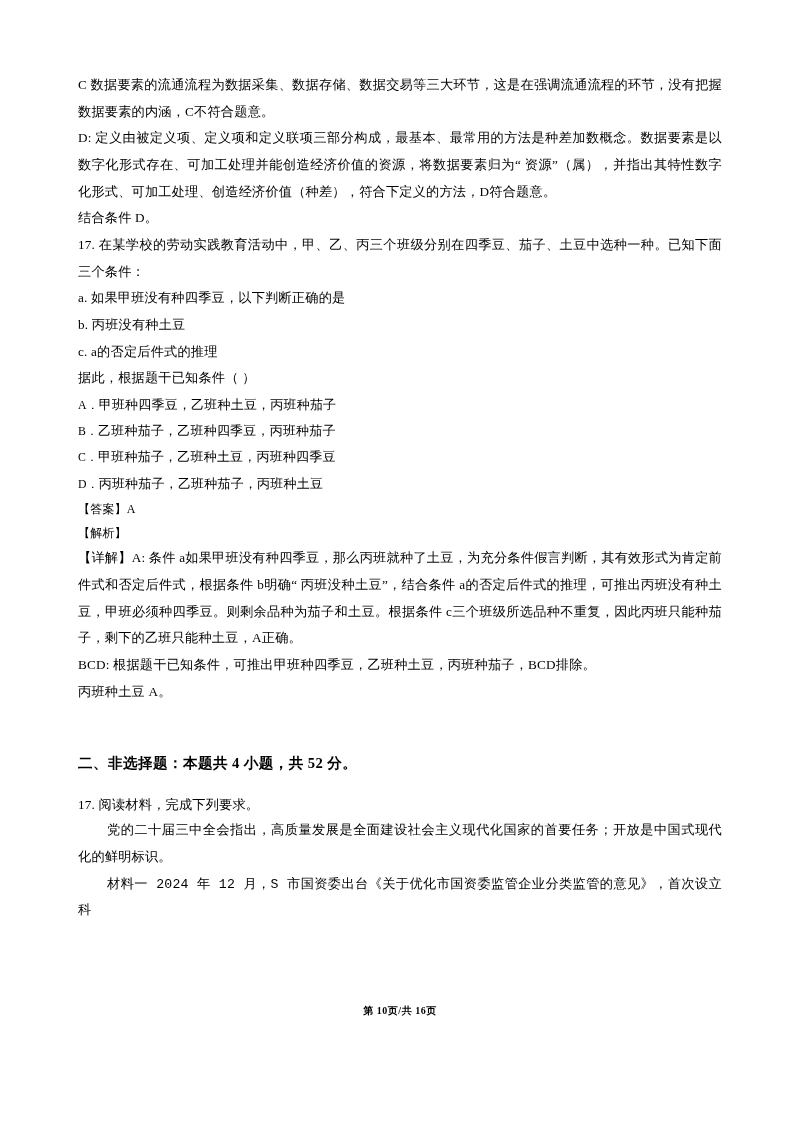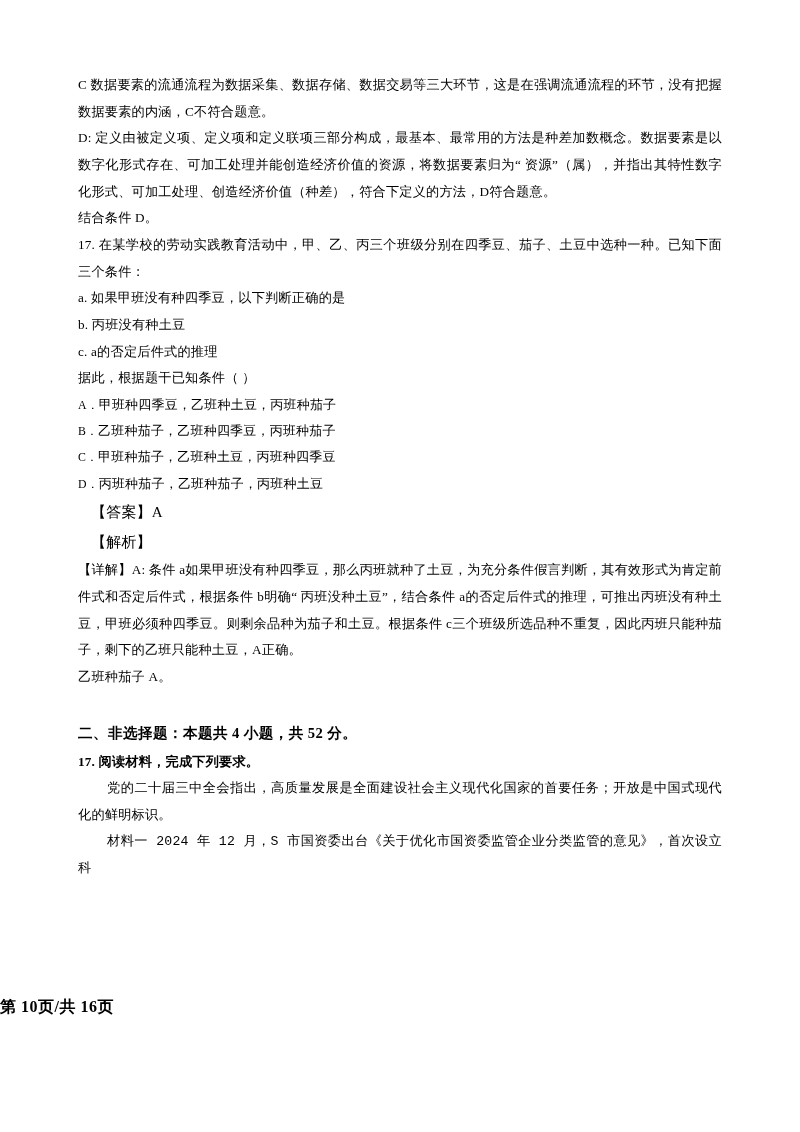--- a/index.html
+++ b/index.html
@@ -28,50 +28,48 @@
   }
   .p {
     margin: 0;
     text-align: justify;
     text-justify: inter-ideograph;
     letter-spacing: 0.2px;
   }
   .indent-0 { text-indent: 0; }
   .indent-2 { text-indent: 2.2em; font-family: Liberation Mono, monospace; }
   .small-label {
-    font-size: 15px;
-    margin-left: 13px;
+    font-size: 12px;
   }
   .opt {
     font-size: 13px;
   }
   .opt .mk {
     font-size: 11.8px;
     font-family: "Liberation Serif", serif;
   }
   .sec-head {
     font-weight: bold;
     font-size: 14.6px;
     letter-spacing: 0.4px;
     margin: 0;
   }
   .gap-before {
-    margin-top: 28px;
+    margin-top: 44px;
   }
   .gap-small {
-    margin-top: 1px;
-    font-weight: bold;
+    margin-top: 13px;
   }
   .footer {
     position: absolute;
     left: 0;
     right: 0;
     bottom: 114px;
-    text-align: left;
-    font-size: 16px;
+    text-align: center;
+    font-size: 10px;
     font-weight: bold;
     font-family: "Liberation Serif", serif;
     letter-spacing: 0.5px;
   }
 </style>
 </head>
 <body>
 
 <div class="page">
   <div class="doc-body">
@@ -99,22 +97,23 @@
     <p class="p indent-0 opt"><span class="mk">C．</span><span>甲班种茄子，乙班种土豆，丙班种四季豆</span></p>
 
     <p class="p indent-0 opt"><span class="mk">D．</span><span>丙班种茄子，乙班种茄子，丙班种土豆</span></p>
 
     <p class="p indent-0 small-label">【答案】A</p>
 
     <p class="p indent-0 small-label">【解析】</p>
 
     <p class="p indent-0">【详解】A: 条件 a如果甲班没有种四季豆，那么丙班就种了土豆，为充分条件假言判断，其有效形式为肯定前件式和否定后件式，根据条件 b明确“ 丙班没种土豆”，结合条件 a的否定后件式的推理，可推出丙班没有种土豆，甲班必须种四季豆。则剩余品种为茄子和土豆。根据条件 c三个班级所选品种不重复，因此丙班只能种茄子，剩下的乙班只能种土豆，A正确。</p>
 
+    <p class="p indent-0">BCD: 根据题干已知条件，可推出甲班种四季豆，乙班种土豆，丙班种茄子，BCD排除。</p>
 
-    <p class="p indent-0">乙班种茄子 A。</p>
+    <p class="p indent-0">丙班种土豆 A。</p>
 
     <p class="sec-head gap-before">二、非选择题：本题共 4 小题，共 52 分。</p>
 
     <p class="p indent-0 gap-small">17. 阅读材料，完成下列要求。</p>
 
     <p class="p indent-2">党的二十届三中全会指出，高质量发展是全面建设社会主义现代化国家的首要任务；开放是中国式现代化的鲜明标识。</p>
 
     <p class="p indent-2">材料一  2024 年 12 月，S 市国资委出台《关于优化市国资委监管企业分类监管的意见》，首次设立科</p>
 
   </div>

